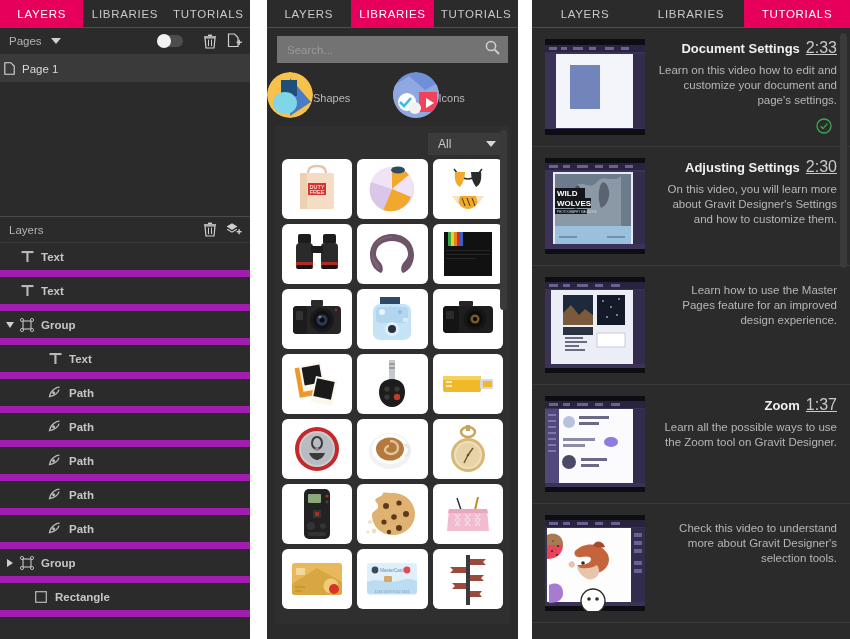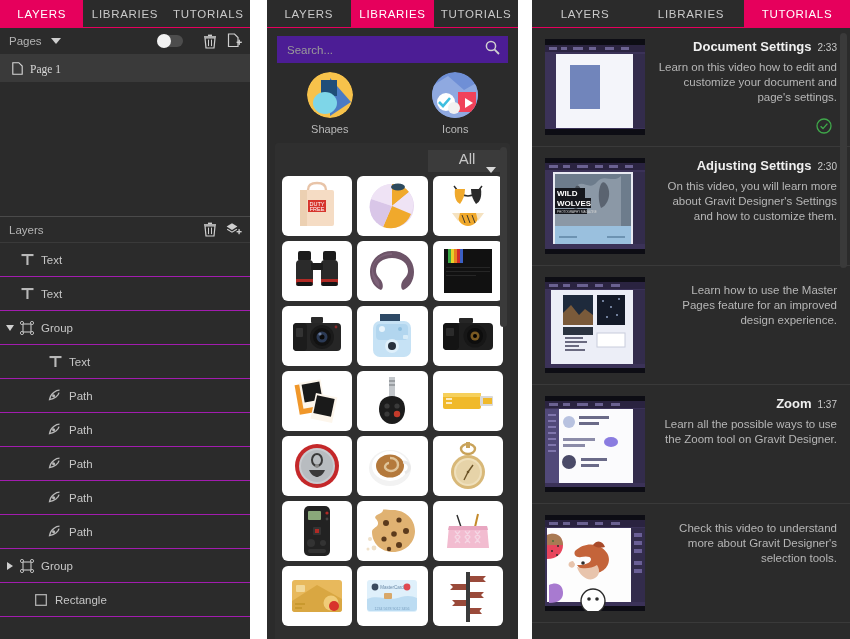--- a/index.html
+++ b/index.html
@@ -94,69 +94,69 @@
   .icon-btn {
     width: 18px; height: 18px;
     margin-left: 6px;
     cursor: pointer;
     display: flex; align-items: center; justify-content: center;
   }
   .page-row {
     height: 27px;
     display: flex;
     align-items: center;
-    padding-left: 12px;
+    padding-left: 4px;
     background: #3a3a3a;
     color: #d8d8d8;
     font-size: 11.5px;
     cursor: pointer;
-    font-family: Liberation Serif, serif;
   }
   .page-row .pg-ico { margin-right: 7px; display:flex; }
   .pages-body { background:#2b2b2b; height:134px; }
 
   .layers-header {
     height: 27px;
     display: flex;
     align-items: center;
     padding: 0 7px 0 9px;
     color: #b4b4b4;
     font-size: 11.5px;
     background: #2b2b2b;
     border-top: 1px solid #4a4a4a;
     border-bottom: 1px solid #3a3a3a;
   }
   .layer-row {
     height: 34px;
     display: flex;
     align-items: center;
-    border-bottom: 1px solid #a21caf;
+    border-bottom: 7px solid #a21caf;
     color: #c6c6c6;
     font-size: 11.5px;
     cursor: pointer;
     background: #2b2b2b;
+    font-weight: bold;
   }
   .layer-row .disc {
     width: 14px; flex: 0 0 14px;
     display: flex; align-items: center; justify-content: center;
     cursor: pointer;
   }
   .layer-row .lico {
     width: 20px; flex: 0 0 20px;
     display: flex; align-items: center; justify-content: center;
     margin-right: 4px;
   }
   .tri-r { width:0;height:0;border-top:4.5px solid transparent;border-bottom:4.5px solid transparent;border-left:6px solid #cfcfcf;}
   .tri-d { width:0;height:0;border-left:4.5px solid transparent;border-right:4.5px solid transparent;border-top:6px solid #cfcfcf;}
 
   
   .search-wrap { padding: 8px 10px 0 10px; background:#2b2b2b;}
   .search-box {
     height: 27px;
-    background: #4c1d95;
+    background: #737373;
     display: flex;
     align-items: center;
     padding: 0 8px;
   }
   .search-box input {
     flex: 1 1 auto;
     background: transparent;
     border: none;
     outline: none;
     color: #cfcfcf;
@@ -165,21 +165,21 @@
   }
   .search-box input::placeholder { color: #9a9a9a; }
 
   .cats {
     display: flex;
     padding: 9px 0 6px 0;
     background:#2b2b2b;
   }
   .cat {
     flex: 1 1 0;
-    display: flex; flex-direction: column; align-items: center;
+    display: flex; flex-direction: row; align-items: center;
     cursor: pointer;
   }
   .cat .circ {
     width: 46px; height: 46px;
     border-radius: 50%;
     overflow: hidden;
     position: relative;
   }
   .cat .cat-label { margin-top: 5px; font-size: 11px; color: #b9b9b9; }
   .cat.active .cat-label { color: #f2f2f2; }
@@ -193,23 +193,22 @@
     overflow: hidden;
   }
   .filter-row { display:flex; justify-content:flex-end; padding: 7px 8px 4px 8px;}
   .filter-sel {
     background: #3b3b3b;
     height: 22px;
     width: 74px;
     display: flex; align-items: center;
     padding: 0 6px 0 10px;
     color: #c7c7c7;
-    font-size: 15px;
+    font-size: 12px;
     cursor: pointer;
-    flex-direction: column;
   }
   .filter-sel .fcaret {
     margin-left: auto;
     width:0;height:0;border-left:5px solid transparent;border-right:5px solid transparent;border-top:6px solid #d8d8d8;
   }
   .grid {
     display: grid;
     grid-template-columns: repeat(3, 1fr);
     gap: 5px;
     padding: 0 7px;
@@ -241,21 +240,21 @@
     position: relative;
   }
   .tut-text { padding-left: 12px; flex: 1 1 auto; min-width:0;text-align:right;}
   .tut-title-row { display: flex; align-items: baseline; }
   .tut-title {
     font-size: 13px;
     font-weight: bold;
     color: #f0f0f0;
     flex: 1 1 auto;
   }
-  .tut-dur { font-size: 10px; color: #c9c9c9; flex: 0 0 auto; padding-left: 6px;}
+  .tut-dur { font-size: 16px; color: #c9c9c9; flex: 0 0 auto; padding-left: 6px; text-decoration: underline;}
   .tut-desc {
     margin-top: 6px;
     font-size: 11.5px;
     line-height: 15px;
     color: #b6b6b6;
   }
   .check-ico {
     position: absolute;
     right: 18px; bottom: 8px;
   }

